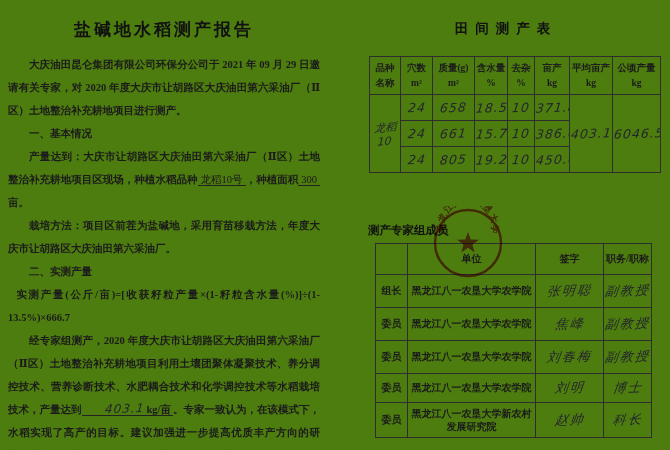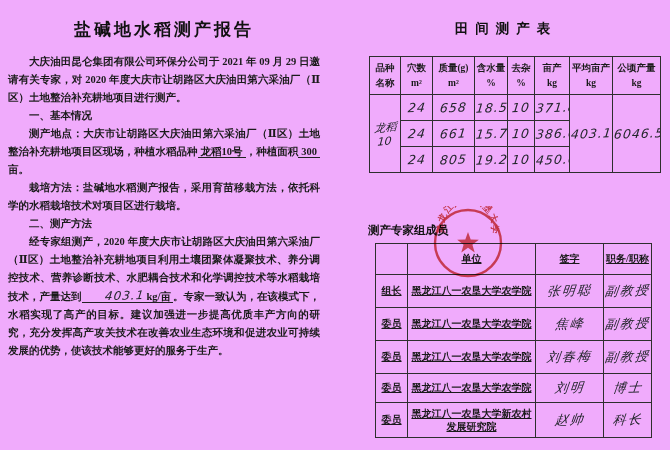--- a/index.html
+++ b/index.html
@@ -1,36 +1,36 @@
 <!DOCTYPE html>
 <html><head>
 <meta charset="utf-8">
 <style>
   html,body{margin:0;padding:0;}
   body{background:#ffffff;}
   .scan{
     position:relative;width:670px;height:450px;overflow:hidden;
-    background:#f0abfc;
+    background:#4d7c0f;
     font-family:"Liberation Serif","DejaVu Serif",serif;
     color:#1a1a1a;
   }
   
   .left-page{position:absolute;left:8px;top:12px;width:312px;}
   .report-title{
     text-align:center;font-size:17px;font-weight:bold;letter-spacing:3px;
     margin:6px 0 12px 0;color:#111;
   }
   .left-page p{
-    margin:0;font-size:10.5px;line-height:18px;text-align:justify;
+    margin:0;font-size:10.5px;line-height:23px;text-align:justify;
     font-weight:600;color:#1b1b1b;
   }
   .indent{text-indent:2em;}
   .sec-heading{text-indent:2em;font-weight:bold !important;}
   .formula{text-indent:0.8em;font-weight:bold !important;font-size:10.2px;}
-  .u-bold{font-weight:bold;border-bottom:1.2px solid #222;padding:0 3px;}
+  .u-bold{font-weight:normal;border-bottom:1.2px solid #222;padding:0 3px;}
   .u-group{border-bottom:1.2px solid #222;padding:0 2px;white-space:nowrap;}
   
   .hand{
     font-family:"DejaVu Sans",sans-serif;font-style:italic;font-weight:500;
     color:#23262c;display:inline-block;transform:skewX(-8deg) rotate(-2deg);
   }
   .hand-inline{font-size:12px;letter-spacing:1px;}
   
   .right-page{position:absolute;left:336px;top:0;width:334px;height:450px;}
   .ft-title{
@@ -42,21 +42,21 @@
     font-size:9.5px;font-weight:600;color:#1b1b1b;padding:0 1px;overflow:hidden;}
   th{font-weight:bold;}
   .field-table{position:absolute;top:56px;left:33px;width:291px;}
   .field-table th{height:37px;line-height:1.55;}
   .field-table td{height:25px;}
   .field-table .hand{font-size:12.5px;letter-spacing:1px;}
   .variety-cell .hand{font-size:11px;letter-spacing:0;transform:skewX(-10deg) rotate(-6deg);}
   .experts-heading{
     position:absolute;top:223px;left:32px;font-size:11.5px;font-weight:bold;color:#111;text-align:right;
   }
-  .expert-table{position:absolute;top:243px;left:39px;width:276px;text-decoration:underline;}
+  .expert-table{position:absolute;top:243px;left:39px;width:276px;}
   .expert-table th{height:30px;font-size:10px;}
   .expert-table td{height:32px;font-size:10px;line-height:1.35;}
   .expert-table tr.short td{height:28px;}
   .expert-table tr.tall td{height:34px;}
   .sign-cell .hand,.title-cell .hand{font-size:13px;letter-spacing:2px;}
   
   .stamp{
     position:absolute;top:206px;left:96px;width:72px;height:74px;
     mix-blend-mode:multiply;pointer-events:none;opacity:0.92;
   }
@@ -65,24 +65,25 @@
 <body>
 
 <div class="scan">
 
   <div class="left-page">
     <div class="report-title">盐碱地水稻测产报告</div>
 
     <p class="indent">大庆油田昆仑集团有限公司环保分公司于 2021 年 09 月 29 日邀请有关专家，对 2020 年度大庆市让胡路区大庆油田第六采油厂（Ⅱ区）土地整治补充耕地项目进行测产。</p>
 
     <p class="sec-heading">一、基本情况</p>
-    <p class="indent"><span>测产地点：大庆市让胡路区大庆油田第六采油厂（Ⅱ区）土地整治补充耕地项目区现场，种植水稻品种</span><span class="u-bold">龙稻10号</span><span>，种植面积</span><span class="u-bold">300</span><span>亩。</span></p>
-    <p class="indent">栽培方法：盐碱地水稻测产报告，采用育苗移栽方法，依托科学的水稻栽培技术对项目区进行栽培。</p>
-
-    <p class="sec-heading">二、测产方法</p>
+    <p class="indent"><span>产量达到：大庆市让胡路区大庆油田第六采油厂（Ⅱ区）土地整治补充耕地项目区现场，种植水稻品种</span><span class="u-bold">龙稻10号</span><span>，种植面积</span><span class="u-bold">300</span><span>亩。</span></p>
+    <p class="indent">栽培方法：项目区前茬为盐碱地，采用育苗移栽方法，年度大庆市让胡路区大庆油田第六采油厂。</p>
+
+    <p class="sec-heading">二、实测产量</p>
+    <p class="formula">实测产量(公斤/亩)=[收获籽粒产量×(1-籽粒含水量(%)]÷(1-13.5%)×666.7</p>
 
     <p class="indent"><span>经专家组测产，2020 年度大庆市让胡路区大庆油田第六采油厂（Ⅱ区）土地整治补充耕地项目利用土壤团聚体凝聚技术、养分调控技术、营养诊断技术、水肥耦合技术和化学调控技术等水稻栽培技术，产量达到</span><span class="u-group"><span class="hand hand-inline">403.1</span> <span>kg/亩</span></span><span>。专家一致认为，在该模式下，水稻实现了高产的目标。建议加强进一步提高优质丰产方向的研究，充分发挥高产攻关技术在改善农业生态环境和促进农业可持续发展的优势，使该技术能够更好的服务于生产。</span></p>
   </div>
 
   <div class="right-page">
     <div class="ft-title">田间测产表</div>
 
     <table class="field-table">
       <colgroup>
         <col style="width:31px">

